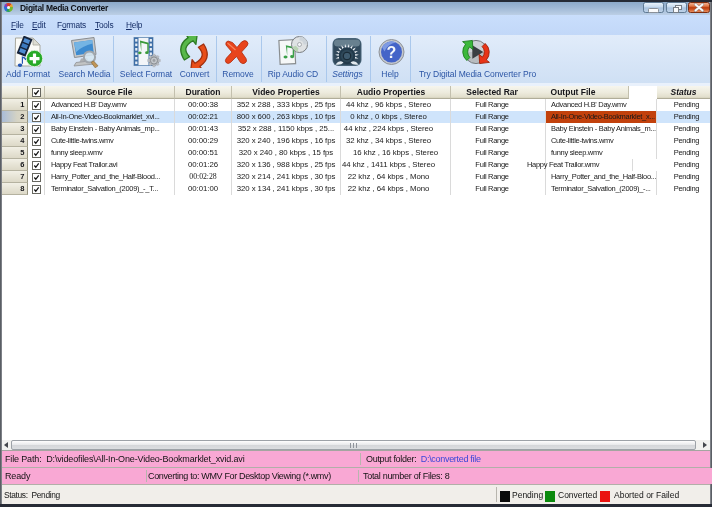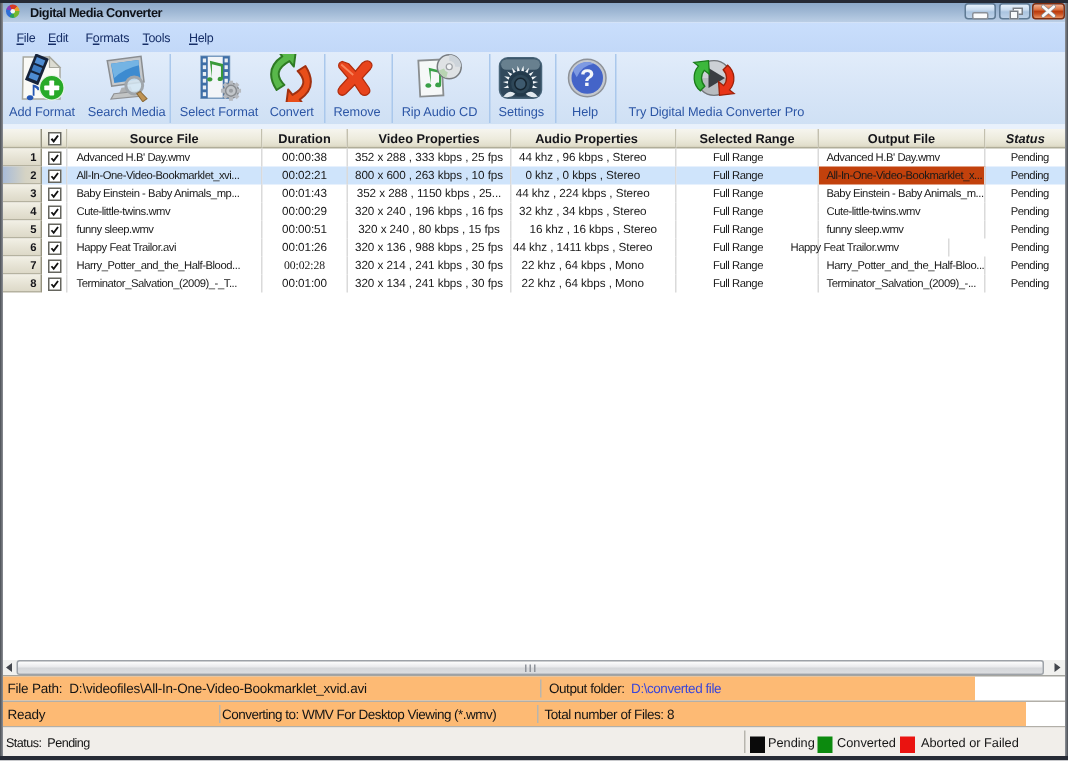--- a/index.html
+++ b/index.html
@@ -47,21 +47,21 @@
   .gl{border-right:1px solid #dadada;}
   .ctr{text-align:center;}
   .chkbox{position:absolute;left:4px;top:1.5px;width:7px;height:7px;background:#fff;border:1px solid #66665f;}
   .chkbox svg{position:absolute;left:0;top:0;}
   
   #hscroll{left:2px;top:440px;width:708px;height:10px;background:#f1f1ef;}
   #sthumb{left:11px;top:440px;width:685px;height:10px;border:1px solid #9da2a8;border-radius:2px;box-sizing:border-box;
     background:linear-gradient(180deg,#fefefe,#e9eaec 45%,#d5d7da 55%,#dcdee1);}
   .grip{top:442.5px;width:1px;height:5px;background:#8f949b;}
   
-  .sbar{left:2px;width:648px;background:#fdba74;color:#141414;font-size:8.5px;letter-spacing:-0.1px;}
+  .sbar{left:2px;width:708px;background:#f9a8d4;color:#141414;font-size:8.5px;letter-spacing:-0.1px;}
   .vsep{width:1px;background:#b8b5ae;}
   #statusrow{left:2px;top:485px;width:708px;height:19px;background:#f1eeea;font-size:8.5px;color:#141414;}
   .legsq{top:5.5px;width:10px;height:11px;}
   .blue{color:#3a46d8;}
 </style></head>
 <body>
 <div id="win">
 
   <div class="abs" id="titlebar"></div>
   <div class="abs" id="topborder"></div>
@@ -198,33 +198,33 @@
     <path d="M8.5 23 A 9.5 9.5 0 0 1 7.5 9.5 l-2.5-2 8-1 0.5 7.5 -2.8-2.2 A 6.5 6.5 0 0 0 11 20.5 z" fill="#3cb83c" stroke="#1a7a1a" stroke-width="0.7"></path>
     <path d="M23.5 9 A 9.5 9.5 0 0 1 24.5 22.5 l2.5 2 -8 1 -0.5-7.5 2.8 2.2 A 6.5 6.5 0 0 0 21 11.5 z" fill="#e83418" stroke="#9a2008" stroke-width="0.7"></path>
    </g>
   </svg>
   <div class="abs tlabel" style="left:3px;width:50px;">Add Format</div>
   <div class="abs tlabel" style="left:55px;width:59px;">Search Media</div>
   <div class="abs tlabel" style="left:119px;width:54px;">Select Format</div>
   <div class="abs tlabel" style="left:179px;width:31px;">Convert</div>
   <div class="abs tlabel" style="left:222px;width:32px;">Remove</div>
   <div class="abs tlabel" style="left:267px;width:52px;">Rip Audio CD</div>
-  <div class="abs tlabel" style="left:331px;width:33px;">Settings</div>
+  <div class="abs tlabel" style="left:331px;width:33px;font-style:italic;">Settings</div>
   <div class="abs tlabel" style="left:380px;width:20px;">Help</div>
   <div class="abs tlabel" style="left:419px;width:116px;">Try Digital Media Converter Pro</div>
   <div class="abs" id="belowbar"></div>
 
   <div class="abs hcell" style="left:2px;width:26px;border-right-color:#96937f;"></div>
   <div class="abs hcell" style="left:28px;width:17px;"></div>
   <div class="abs hcell" style="left:45px;width:130px;">Source File</div>
   <div class="abs hcell" style="left:175px;width:57px;">Duration</div>
   <div class="abs hcell" style="left:232px;width:109px;">Video Properties</div>
   <div class="abs hcell" style="left:341px;width:110px;padding-right:9px;">Audio Properties</div>
   <div class="abs hcell" style="left:451px;width:95px;">Selected Range</div>
-  <div class="abs hcell" style="left:546px;width:111px;">Output File</div>
+  <div class="abs hcell" style="left:518px;width:111px;">Output File</div>
   <div class="abs hcell" style="left:657px;width:53px;border-right:none;font-style:italic;">Status</div>
   <div class="abs" style="left:32px;top:88px;width:7px;height:7px;background:#fff;border:1px solid #66665f;">
     <svg style="display:block" width="7" height="7" viewBox="0 0 8 8">
         <path d="M1.5 4 L3.2 6 L6.5 1.5" stroke="#111" stroke-width="1.5" fill="none"></path>
       </svg>
   </div>
 
   <div id="rows">
       <div class="abs row" style="top:99px;">
         <div class="cell numcell" style="left:0;width:26px;">1</div>

